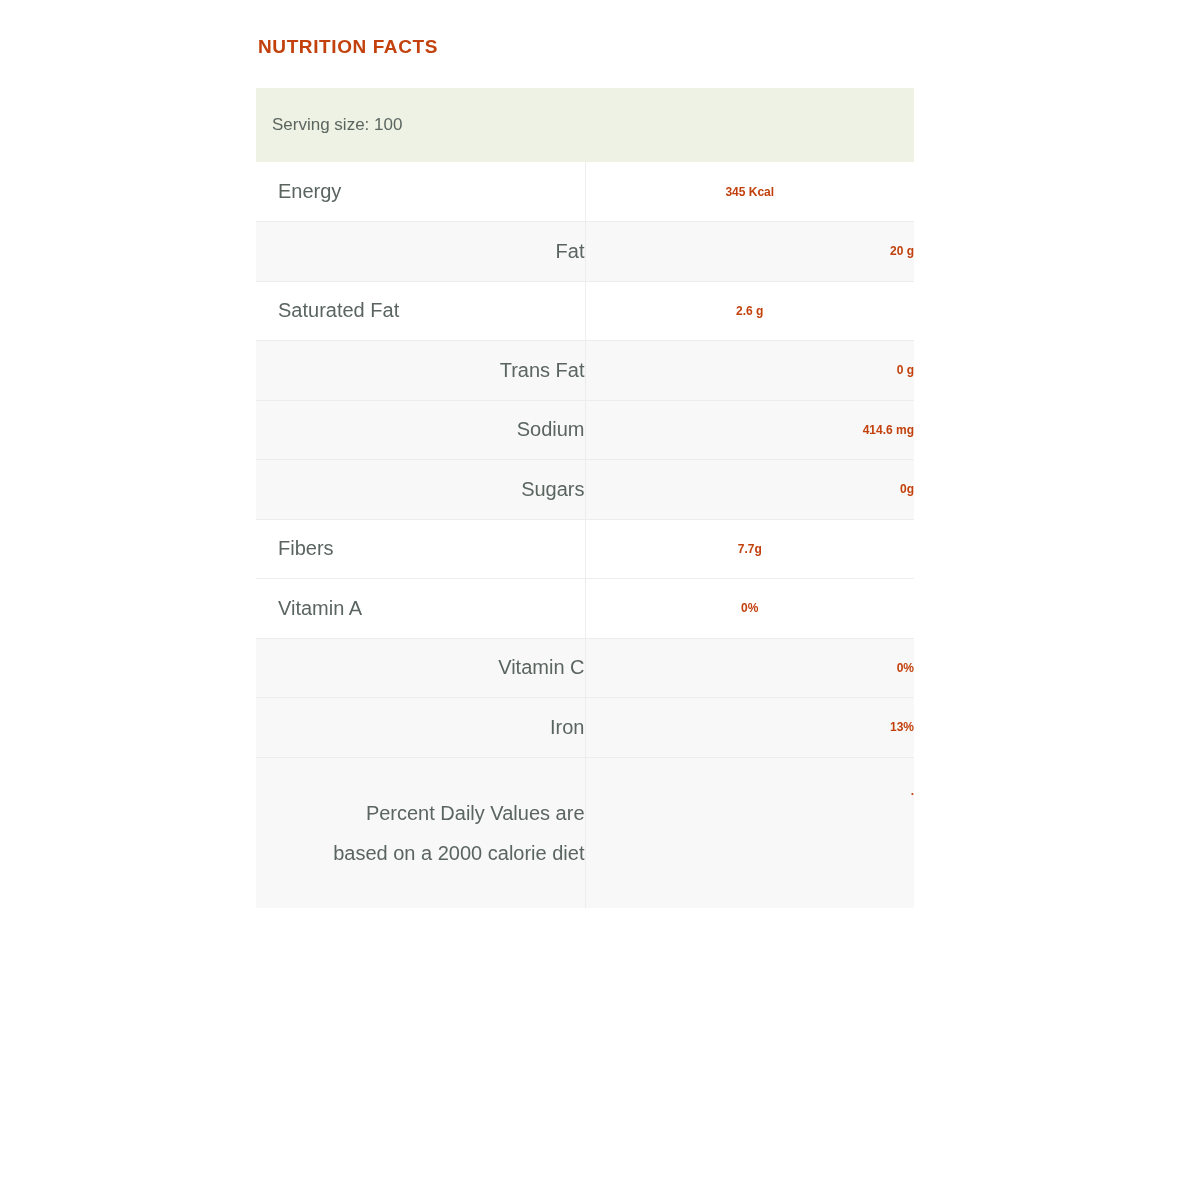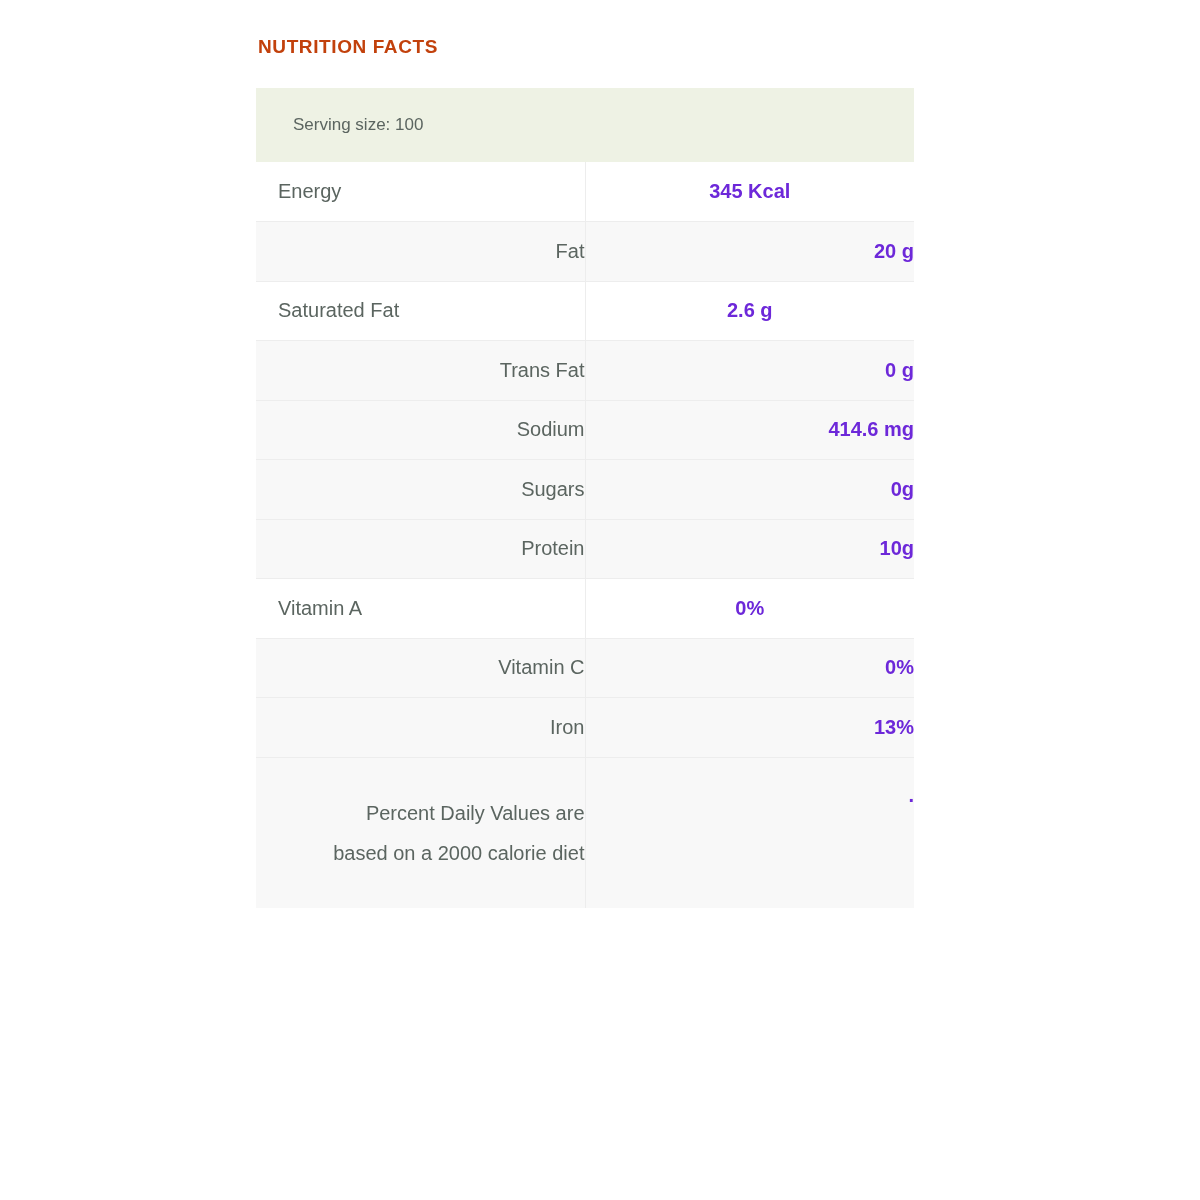--- a/index.html
+++ b/index.html
@@ -41,21 +41,21 @@
   }
 
   .nutrition-table td {
     padding: 0;
     vertical-align: middle;
   }
 
   .serving-row td {
     background: #eef2e4;
     height: 74px;
-    padding-left: 37px;
+    padding-left: 16px;
     font-size: 17px;
     color: #5b6560;
     font-weight: normal;
   }
 
   .row {
     height: 59.5px;
   }
 
   .row.odd td {
@@ -72,23 +72,23 @@
     padding-left: 22px !important;
     font-size: 20px;
     color: #5b6560;
     border-right: 1px solid #ededed;
     border-bottom: 1px solid #ededed;
   }
 
   .cell-value {
     width: 328px;
     text-align: center;
-    font-size: 20px;
+    font-size: 12px;
     font-weight: bold;
-    color: #6d28d9;
+    color: #c2410c;
     border-bottom: 1px solid #ededed;
   }
 
   .footnote-row .cell-label {
     padding-top: 16px !important;
     padding-bottom: 16px !important;
     line-height: 2.0;
     border-bottom: none;
   }
 
@@ -142,25 +142,25 @@
           <td class="cell-label">Sodium</td>
           <td class="cell-value">414.6 mg</td>
         </tr>
 
 
         <tr class="row even">
           <td class="cell-label">Sugars</td>
           <td class="cell-value">0g</td>
         </tr>
 
+        <tr class="row odd">
+          <td class="cell-label">Fibers</td>
+          <td class="cell-value">7.7g</td>
+        </tr>
 
-        <tr class="row even">
-          <td class="cell-label">Protein</td>
-          <td class="cell-value">10g</td>
-        </tr>
 
         <tr class="row odd">
           <td class="cell-label">Vitamin A</td>
           <td class="cell-value">0%</td>
         </tr>
 
         <tr class="row even">
           <td class="cell-label">Vitamin C</td>
           <td class="cell-value">0%</td>
         </tr>

